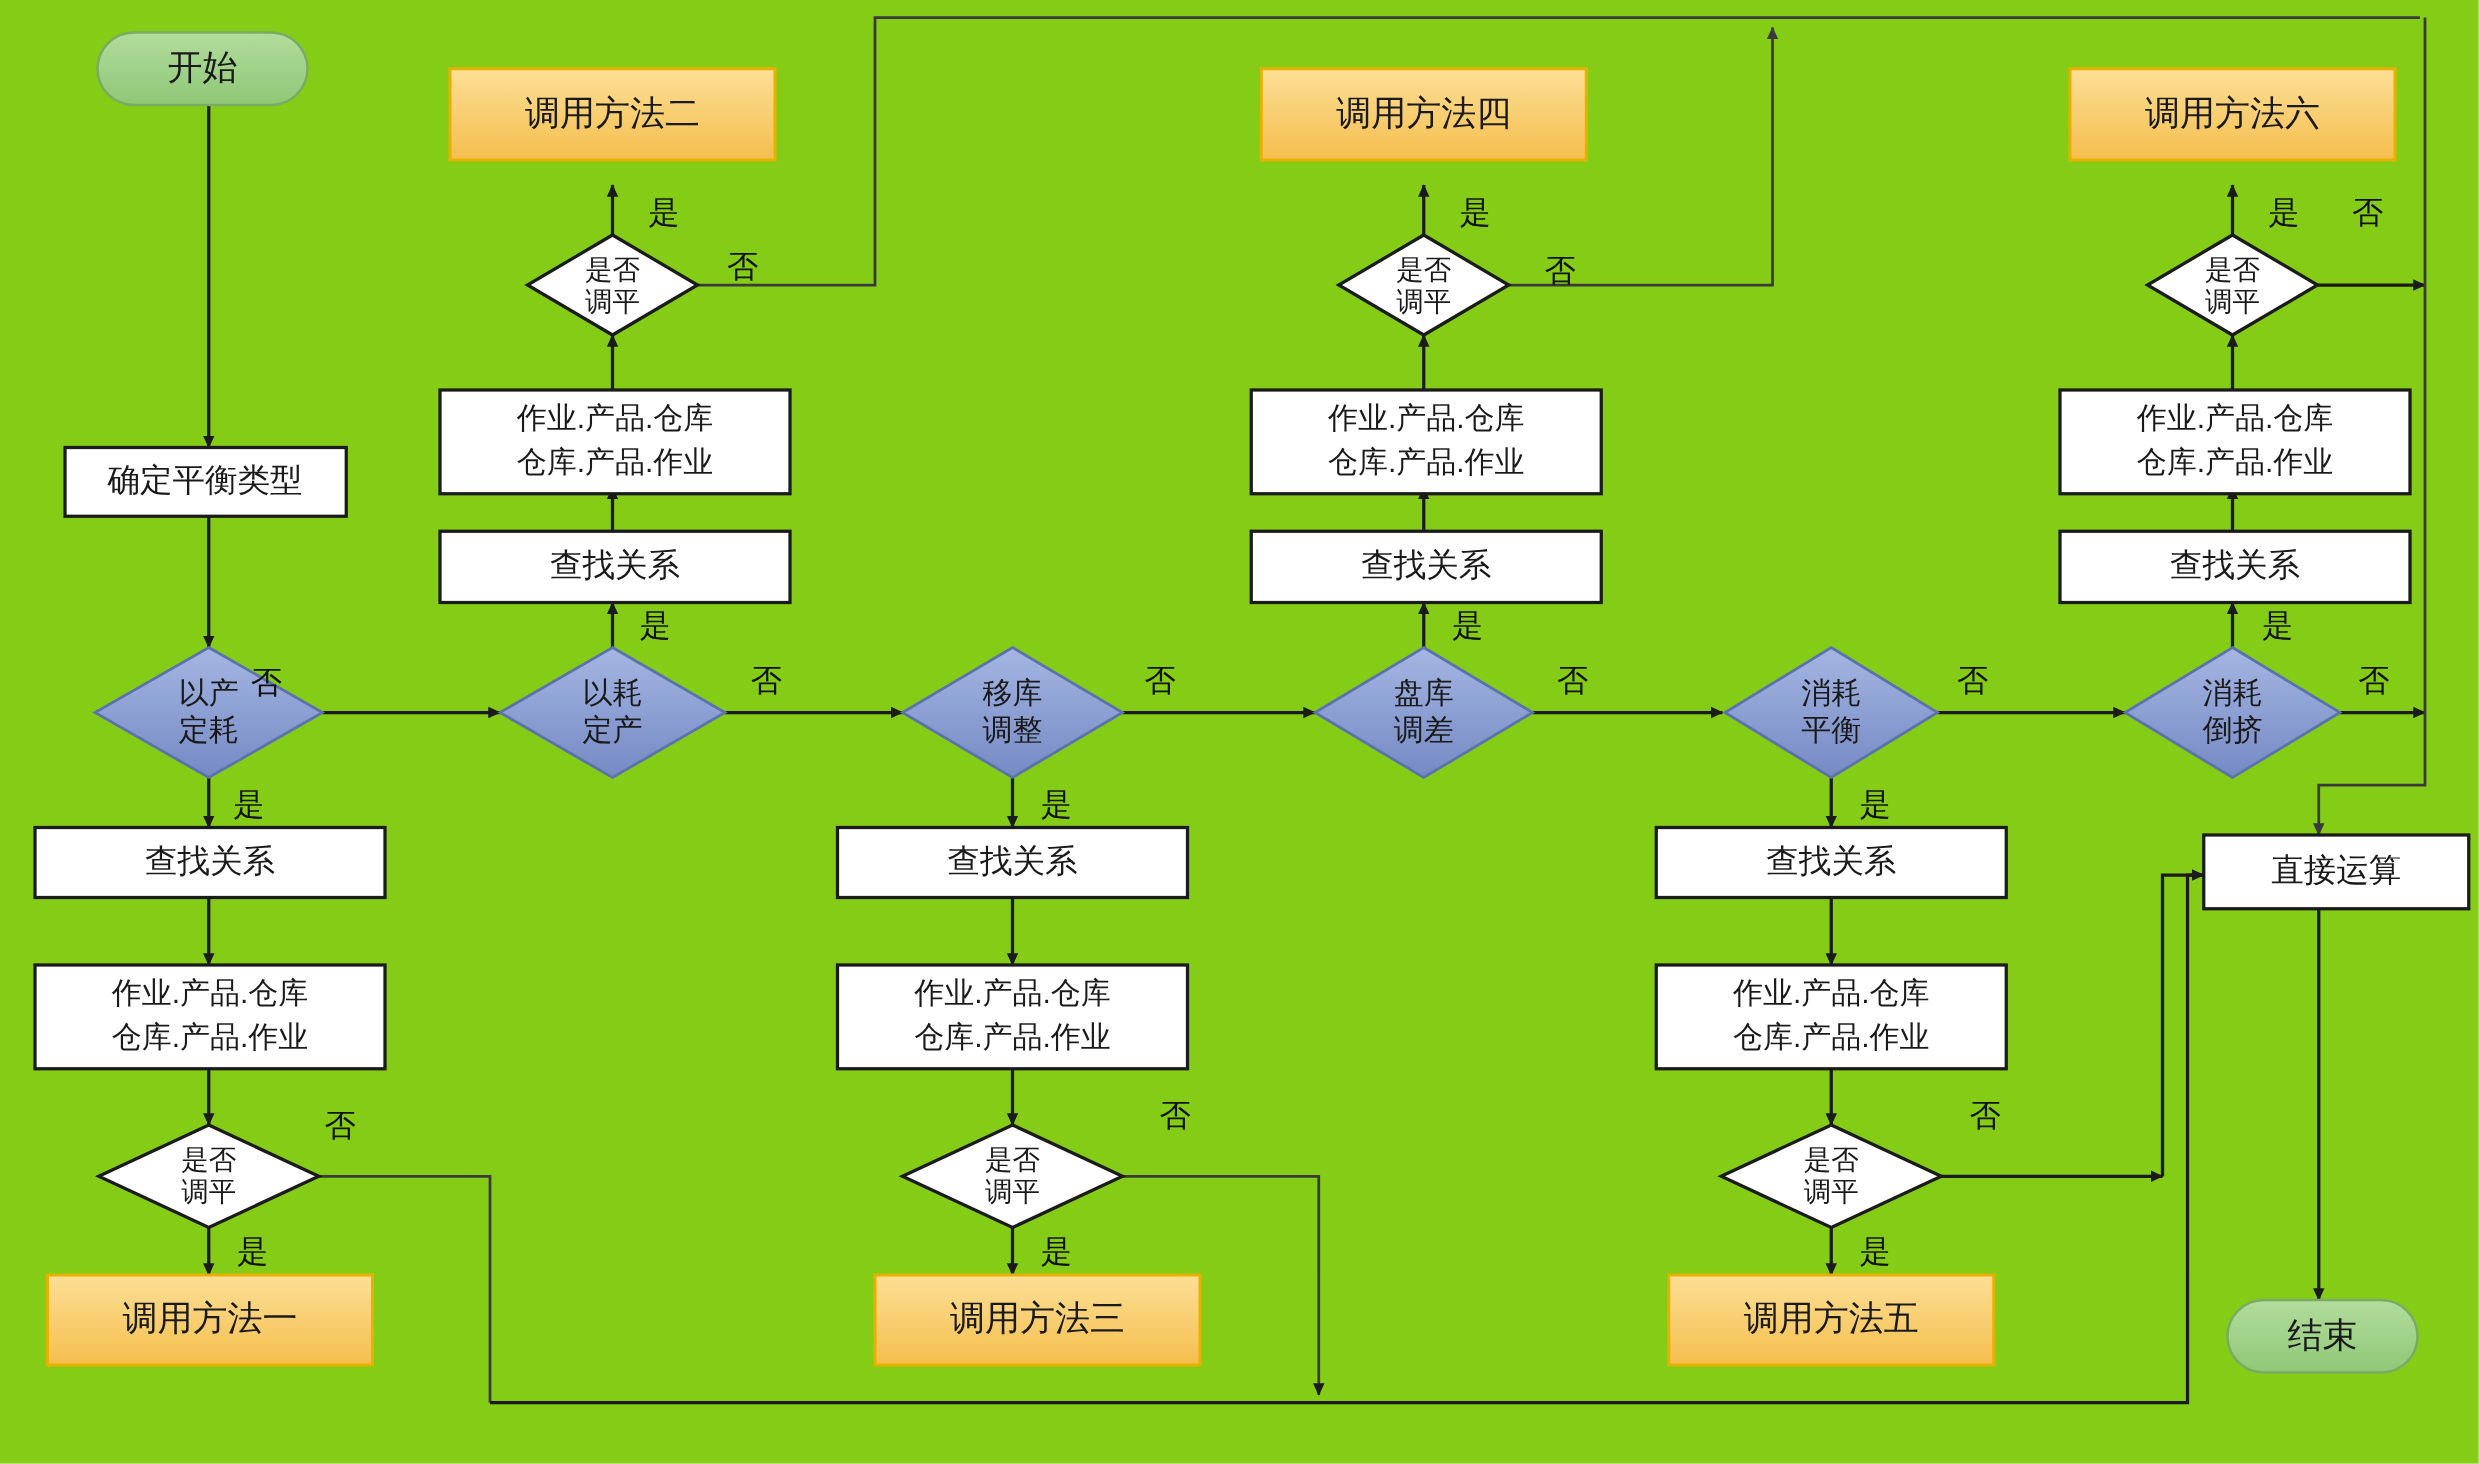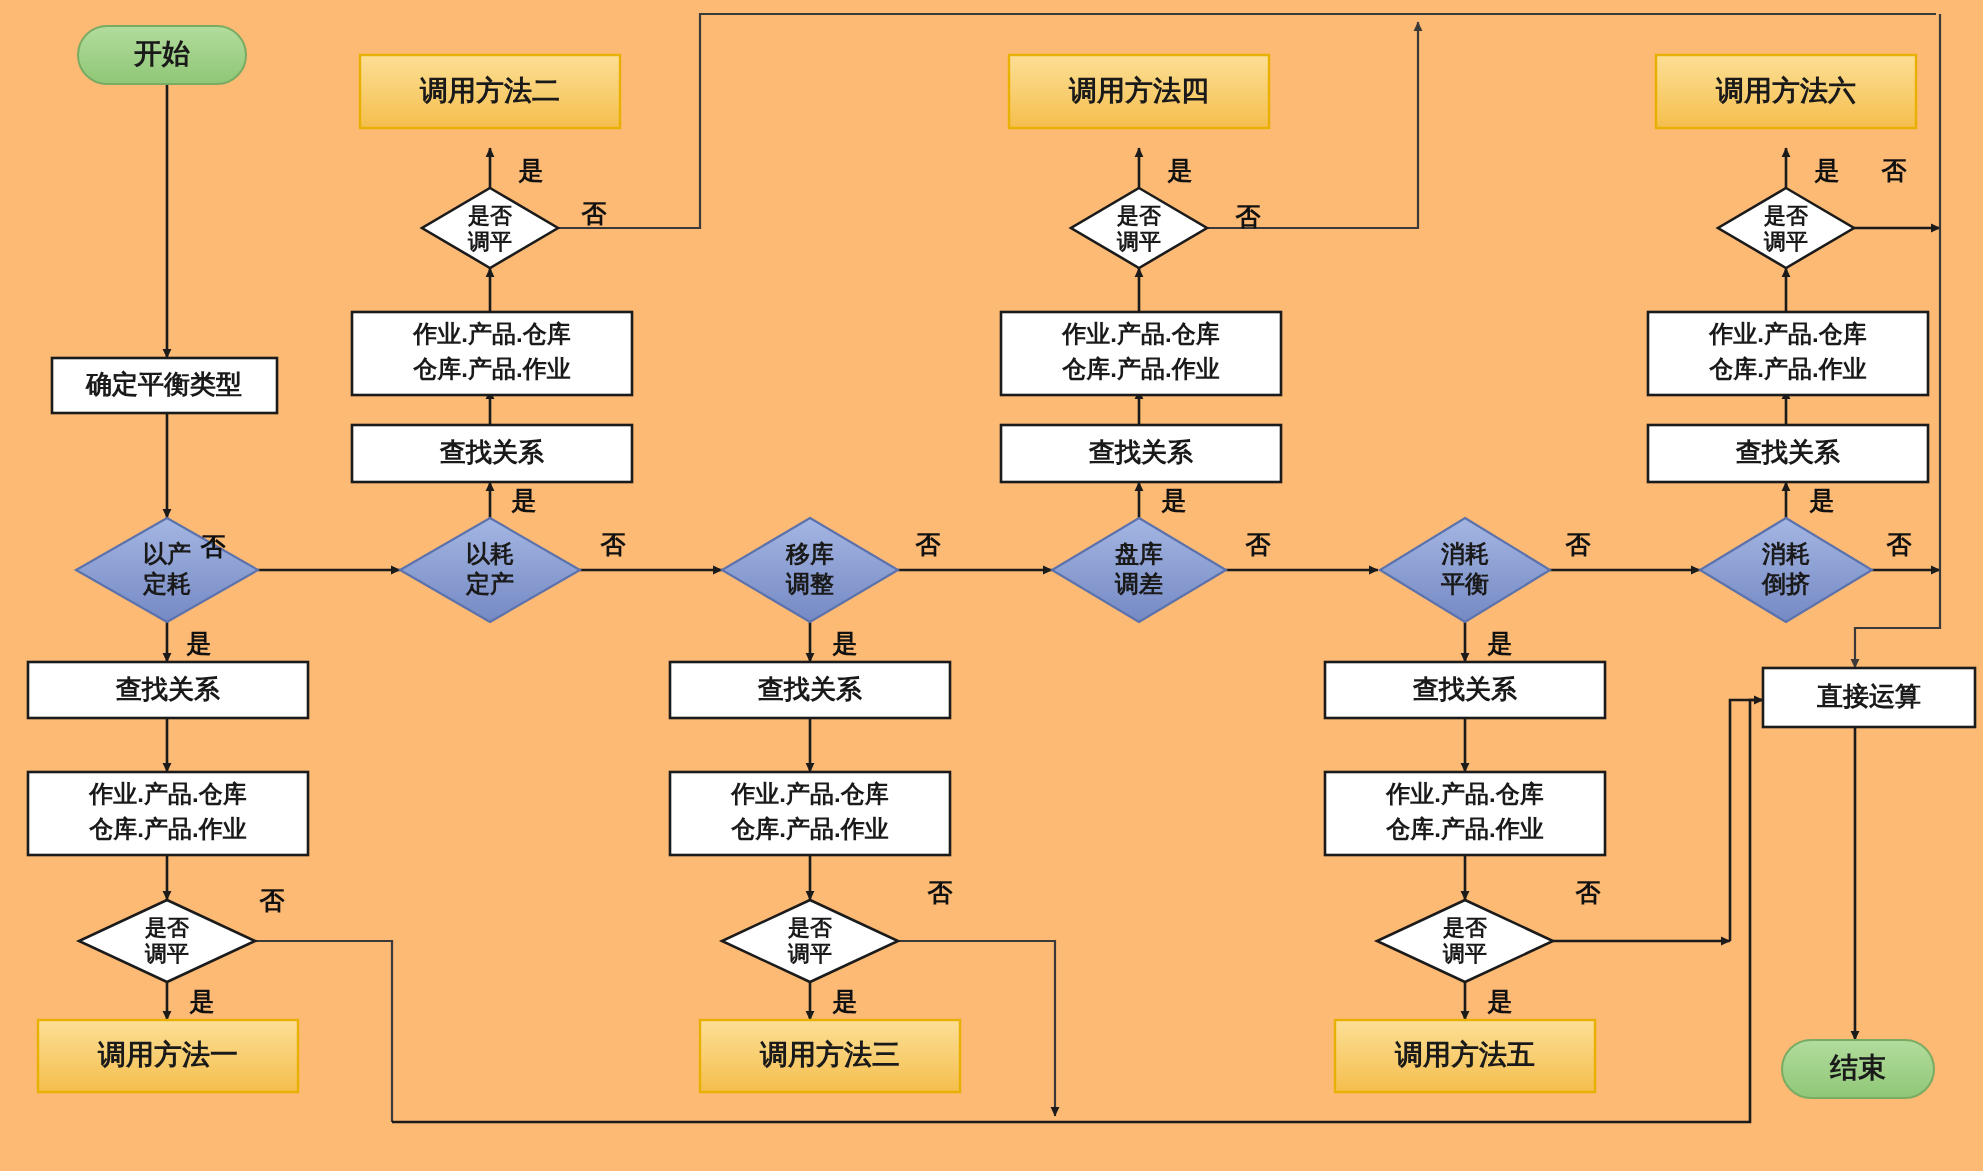--- a/index.html
+++ b/index.html
@@ -1,18 +1,18 @@
 <!DOCTYPE html>
 <html><head>
 <meta charset="utf-8">
 <style>
   html,body{margin:0;padding:0;background:#ffffff;}
   body{width:1983px;height:1171px;overflow:hidden;
        font-family:"Liberation Sans","DejaVu Sans",sans-serif;}
-  #stage{position:relative;width:1983px;height:1171px;background:#fdba74;font-weight:bold;}
+  #stage{position:relative;width:1983px;height:1171px;background:#84cc16;}
   svg#fc{position:absolute;left:0;top:0;width:1983px;height:1171px;}
   .nd-text{font-family:"Liberation Sans","DejaVu Sans",sans-serif;
            fill:#1a1a1a;text-anchor:middle;dominant-baseline:middle;}
   .t28{font-size:28px;}
   .t26{font-size:26px;}
   .t24{font-size:24px;}
   .t22{font-size:22px;}
   .edge-label{font-family:"Liberation Sans","DejaVu Sans",sans-serif;
               font-size:25px;fill:#111;text-anchor:middle;dominant-baseline:middle;}
   .ln{stroke:#3a3a3a;stroke-width:2.2;fill:none;}

